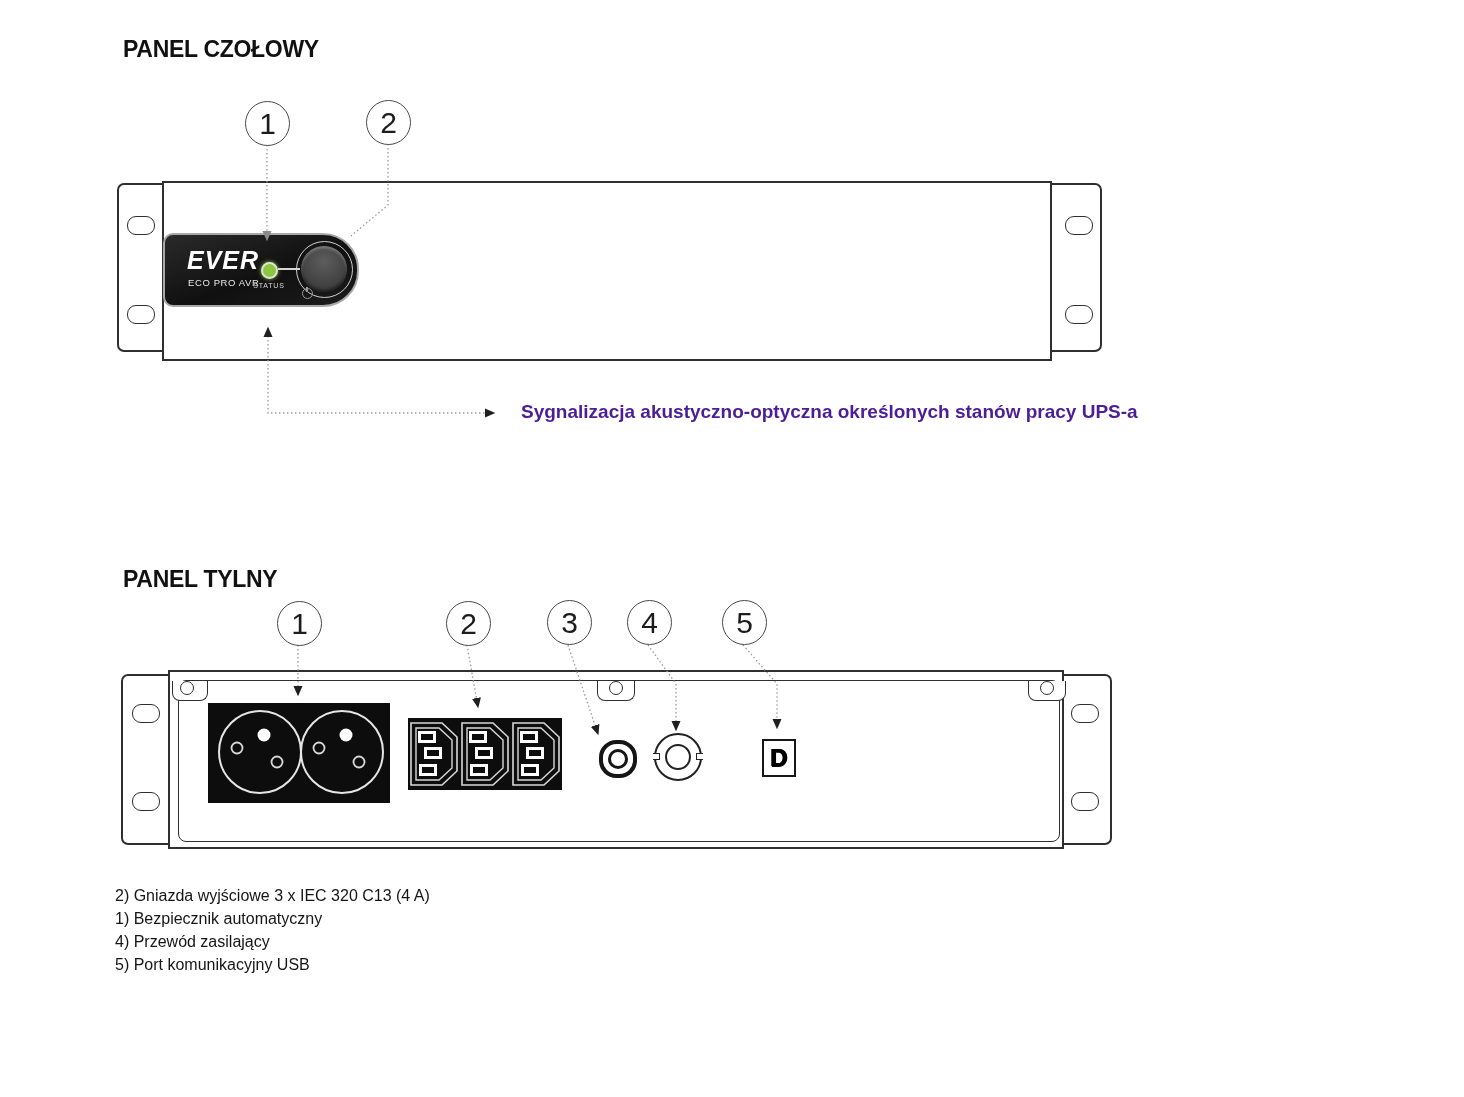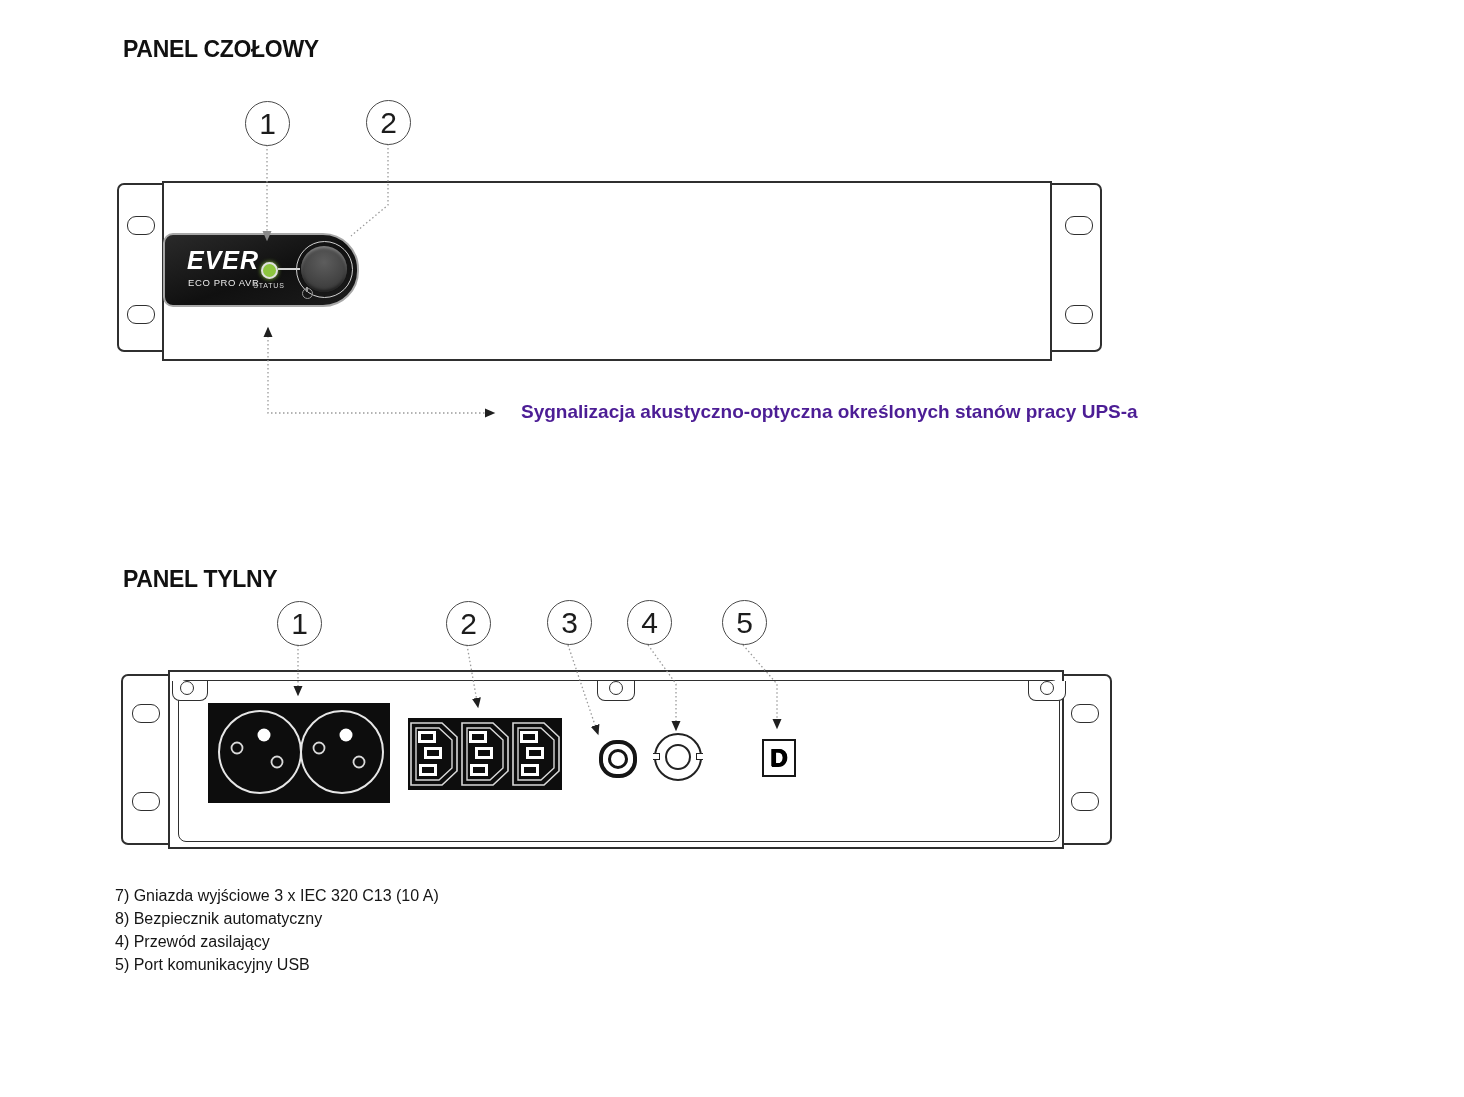--- a/index.html
+++ b/index.html
@@ -177,22 +177,22 @@
     <div class="gland-inner"></div>
     <div class="gland-tick-l"></div>
     <div class="gland-tick-r"></div>
   </div>
 
   <div class="usb">
     <span>D</span>
   </div>
 
   <ul class="legend" style="left:115px;top:884px;">
-    <li>7) Gniazda wyjściowe 3 x IEC 320 C13 (10 A)</li>
-    <li>8) Bezpiecznik automatyczny</li>
+    <li>2) Gniazda wyjściowe 3 x IEC 320 C13 (4 A)</li>
+    <li>1) Bezpiecznik automatyczny</li>
     <li>4) Przewód zasilający</li>
     <li>5) Port komunikacyjny USB</li>
   </ul>
 
   <svg class="overlay" width="1464" height="1097" viewBox="0 0 1464 1097">
     <defs>
       <marker id="arrDark" orient="auto" markerWidth="9" markerHeight="8" refX="7" refY="3.5">
         <path d="M0,0 L8,3.5 L0,7 Z" fill="#1f1f1f"></path>
       </marker>
       <marker id="arrDarkStart" orient="auto-start-reverse" markerWidth="9" markerHeight="8" refX="7" refY="3.5">

